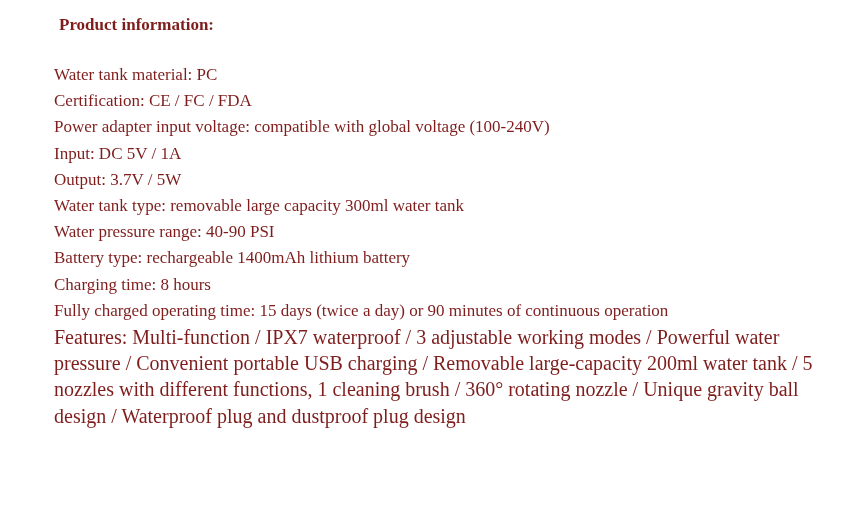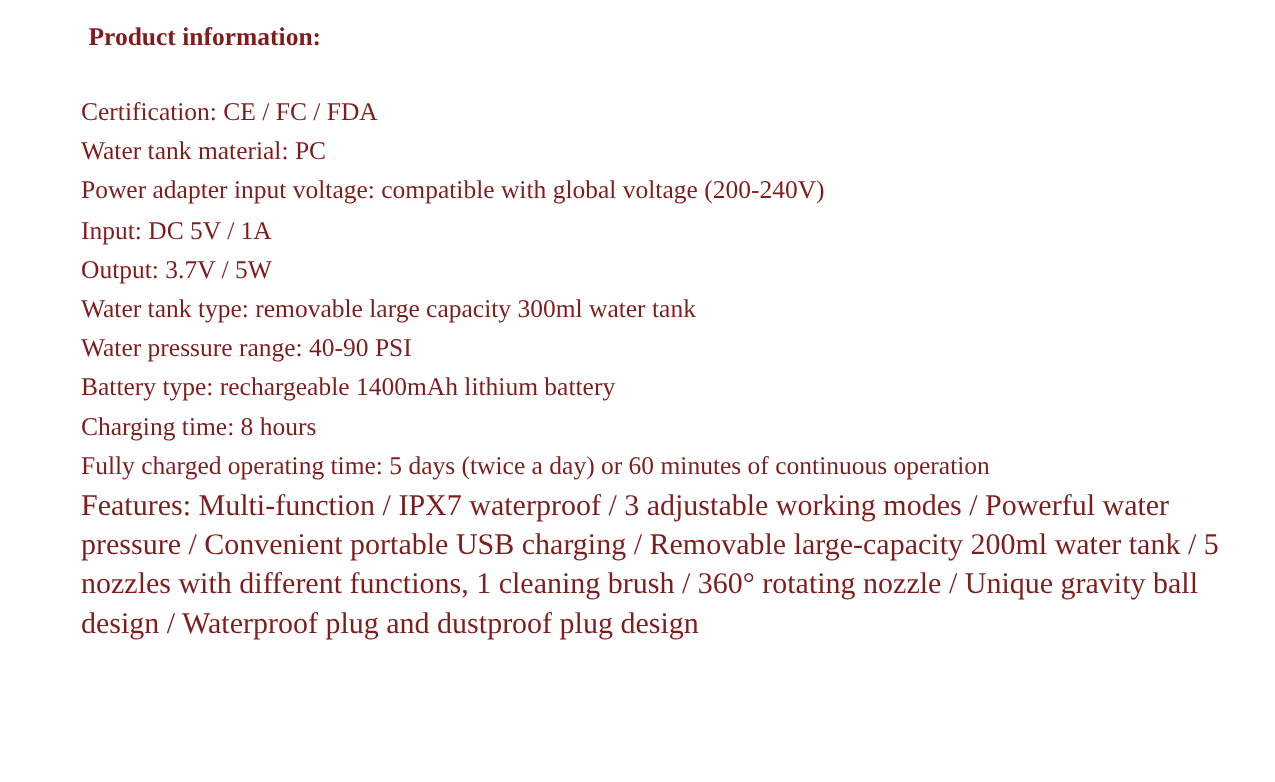--- a/index.html
+++ b/index.html
@@ -35,25 +35,25 @@
     line-height: 26.2px;
     max-width: 826px;
   }
 </style>
 </head>
 <body>
 
 <div class="doc">
   <div class="doc-title">Product information:</div>
   <ul class="spec-list">
+    <li class="spec-line">Water tank material: PC</li>
     <li class="spec-line">Certification: CE / FC / FDA</li>
-    <li class="spec-line">Water tank material: PC</li>
-    <li class="spec-line">Power adapter input voltage: compatible with global voltage (200-240V)</li>
+    <li class="spec-line">Power adapter input voltage: compatible with global voltage (100-240V)</li>
     <li class="spec-line">Input: DC 5V / 1A</li>
     <li class="spec-line">Output: 3.7V / 5W</li>
     <li class="spec-line">Water tank type: removable large capacity 300ml water tank</li>
     <li class="spec-line">Water pressure range: 40-90 PSI</li>
     <li class="spec-line">Battery type: rechargeable 1400mAh lithium battery</li>
     <li class="spec-line">Charging time: 8 hours</li>
-    <li class="spec-line">Fully charged operating time: 5 days (twice a day) or 60 minutes of continuous operation</li>
+    <li class="spec-line">Fully charged operating time: 15 days (twice a day) or 90 minutes of continuous operation</li>
   </ul>
   <p class="features-paragraph">Features: Multi-function / IPX7 waterproof / 3 adjustable working modes / Powerful water pressure / Convenient portable USB charging / Removable large-capacity 200ml water tank / 5 nozzles with different functions, 1 cleaning brush / 360° rotating nozzle / Unique gravity ball design / Waterproof plug and dustproof plug design</p>
 </div>
 
 </body></html>

